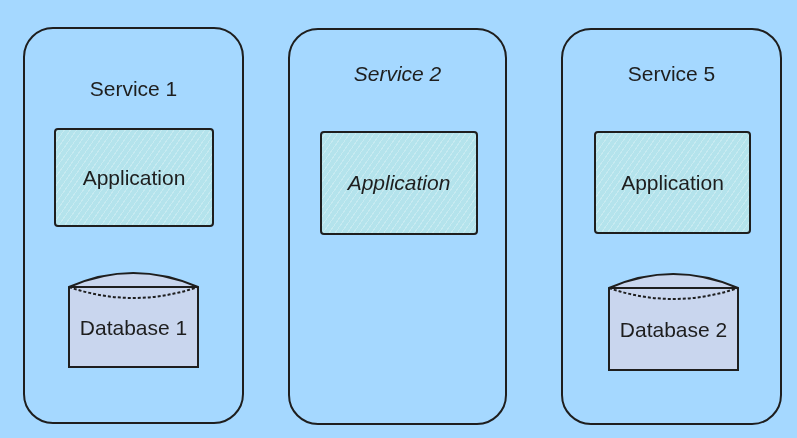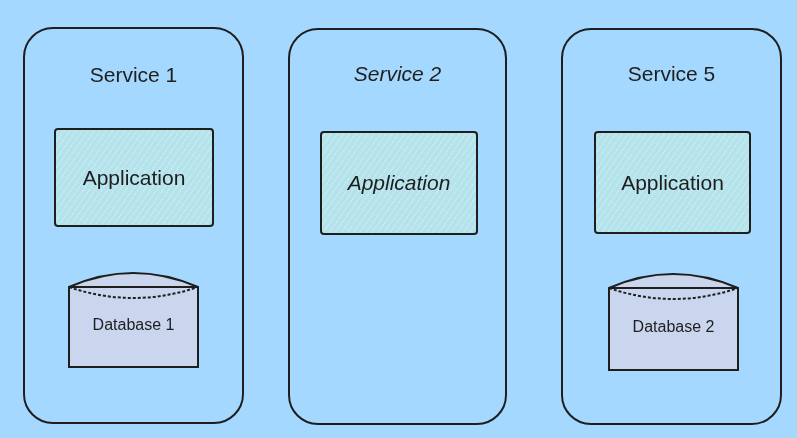--- a/index.html
+++ b/index.html
@@ -29,28 +29,28 @@
     background-image: repeating-linear-gradient(-55deg, rgba(255,255,255,0.25) 0 1px, transparent 1px 5px);
     display: flex; align-items: center; justify-content: center;
     font-size: 21px; color: #1e1e1e;
   }
   .db {
     position: absolute;
   }
   .db svg { position: absolute; left: 0; top: 0; overflow: visible; }
   .db-label {
     position: absolute; left: 0; right: 0;
-    text-align: center; font-size: 16px; color: #1e1e1e;
+    text-align: center; font-size: 21px; color: #1e1e1e;
   }
 </style>
 </head>
 <body>
 
 <div class="service" style="left:23px; top:27px; width:221px; height:397px;">
-  <div class="service-title" style="top:34px;">Service 1</div>
+  <div class="service-title" style="top:48px;">Service 1</div>
   <div class="app-box" style="left:29px; top:99px; width:160px; height:99px;">
     <span>Application</span>
   </div>
   <div class="db" style="left:42px; top:240px; width:133px; height:100px;">
     <svg width="133" height="100">
       <path d="M2,18 Q66,-10 131,18 L131,98 L2,98 Z" fill="#c9d6ee" stroke="#1e1e1e" stroke-width="2"></path>
       <line x1="2" y1="18" x2="131" y2="18" stroke="#1e1e1e" stroke-width="2"></line>
       <path d="M2,18 Q66,40 131,18" fill="none" stroke="#1e1e1e" stroke-width="2" stroke-dasharray="3,2"></path>
     </svg>
     <div class="db-label" style="top:47px;">Database 1</div>

